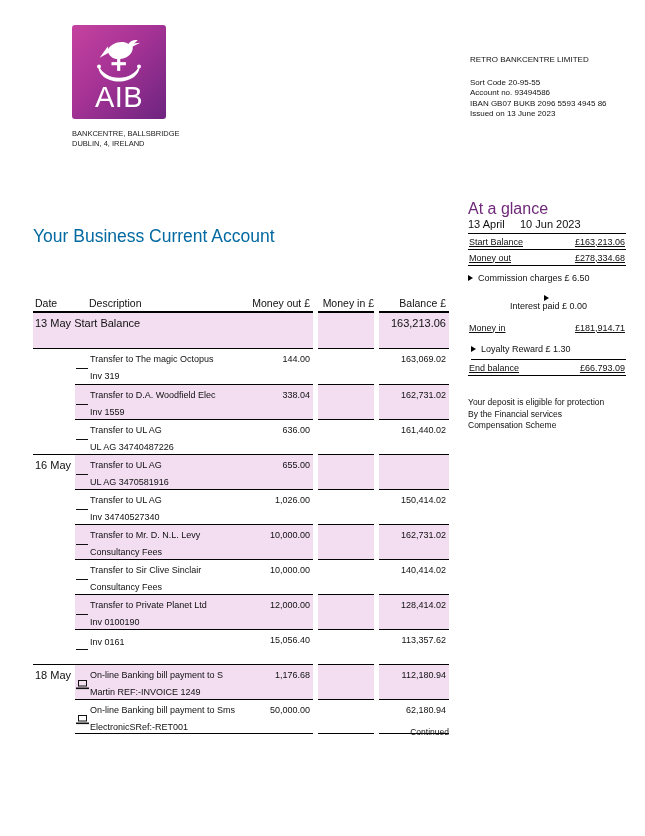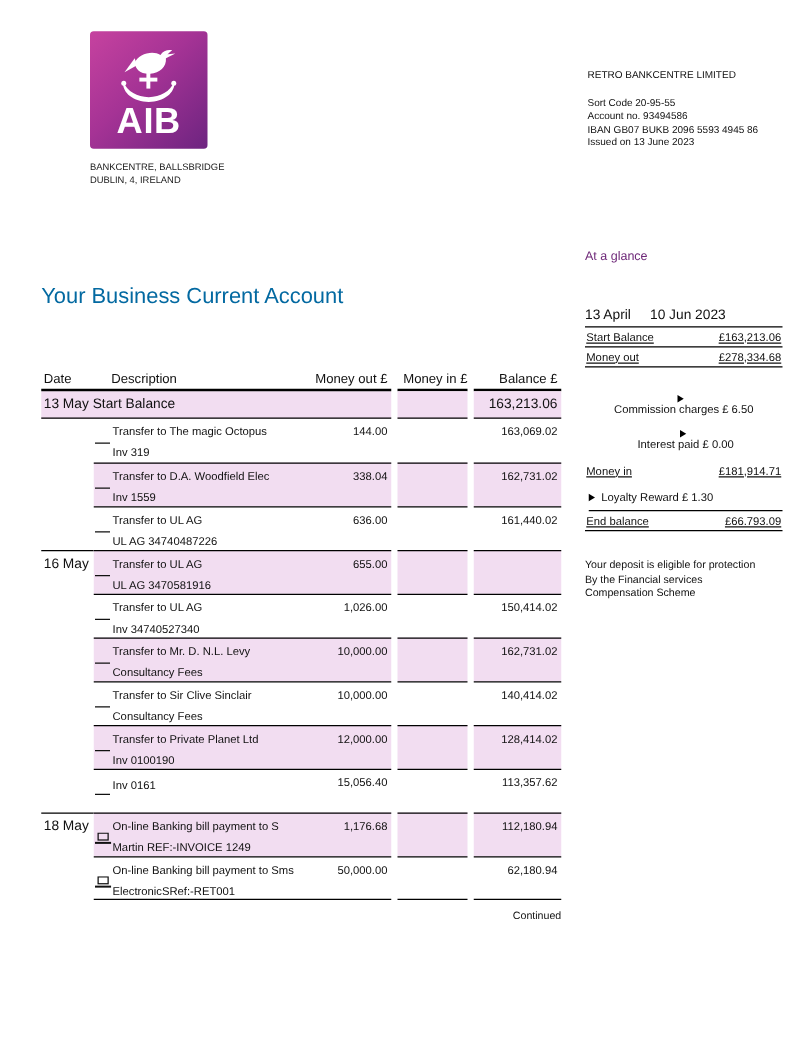--- a/index.html
+++ b/index.html
@@ -12,59 +12,59 @@
 
   
   .logo-box {
     position: absolute; left: 72px; top: 25px; width: 94px; height: 94px;
     border-radius: 3px;
     background: linear-gradient(135deg, #c6429f 0%, #a53395 45%, #6d2480 100%);
   }
   .logo-bird { position: absolute; left: 17px; top: 4px; width: 60px; height: 60px; }
   .logo-text {
     position: absolute; left: 0; right: 0; bottom: 5px; text-align: center;
-    color: #fff; font-weight: 700; font-size: 29px; letter-spacing: 0.5px;
+    color: #fff; font-weight: 400; font-size: 29px; letter-spacing: 0.5px;
   }
 
   .address { position: absolute; left: 72px; top: 129px; font-size: 7.5px; line-height: 10px; color: #1a1a1a; }
 
   
   .acct-info { position: absolute; left: 470px; top: 55px; font-size: 8px; line-height: 10.5px; }
   .acct-info .company { margin-bottom: 12px; }
 
   
   .page-title { position: absolute; left: 33px; top: 226px; font-size: 17.5px; color: #75308c; }
 
   
   .glance { position: absolute; left: 468px; top: 200px; width: 158px; }
-  .glance-title { font-size: 10px; color: #6e2878; margin-bottom: 35px; }
+  .glance-title { font-size: 16px; color: #6e2878; }
   .g-period { display: flex; font-size: 11px; padding-bottom: 3px; border-bottom: 1px solid #000; }
   .g-period .p-start { width: 52px; }
   .g-row { display: flex; justify-content: space-between; font-size: 9px; padding: 2.5px 1px; text-decoration: underline; }
   .g-line { border-bottom: 1px solid #000; }
   .g-bullet { display: flex; align-items: center; font-size: 9px; padding: 2px 0; }
   .tri { width: 0; height: 0; border-left: 5px solid #000; border-top: 3.5px solid transparent;
          border-bottom: 3.5px solid transparent; margin-right: 5px; flex: none; }
   .g-bullet.indent { margin-left: 3px; }
-  .mt4 { margin-top: 20px; flex-direction: column; } .mt7 { margin-top: 7px; } .mt8 { margin-top: 8px; flex-direction: column; }
+  .mt4 { margin-top: 5px; } .mt7 { margin-top: 7px; } .mt8 { margin-top: 8px; flex-direction: column; }
   .g-end { border-bottom: 1.5px solid #000; }
   .g-note { margin-top: 21px; font-size: 8.5px; line-height: 11.5px; }
 
   
   .stmt { position: absolute; left: 33px; top: 297px; width: 416px; }
   .t-grid { display: grid; grid-template-columns: 42px 238px 5px 56px 5px 70px; }
   .head { font-size: 10.5px; height: 16px; }
   .head .h-datedesc { grid-column: 1 / 3; position: relative; border-bottom: 2px solid #000; }
   .head .h-date { position: absolute; left: 2px; top: 0; }
   .head .h-desc { position: absolute; left: 56px; top: 0; }
   .head .h-out  { position: absolute; right: 3px; top: 0; }
   .head .h-in   { grid-column: 4; text-align: right; border-bottom: 2px solid #000; }
   .head .h-bal  { grid-column: 6; text-align: right; padding-right: 3px; border-bottom: 2px solid #000; }
 
-  .startrow { height: 22px; font-size: 11px; }
+  .startrow { height: 36px; font-size: 11px; }
   .startrow .s-label { grid-column: 1 / 3; background: var(--shade); border-bottom: 1px solid #000; padding: 4px 0 0 2px; }
   .startrow .s-in  { grid-column: 4; background: var(--shade); border-bottom: 1px solid #000; }
   .startrow .s-bal { grid-column: 6; background: var(--shade); border-bottom: 1px solid #000;
                      text-align: right; padding: 4px 3px 0 0; }
 
   .row { min-height: 35px; }
   .cell-date { grid-column: 1; font-size: 11px; padding: 4px 0 0 2px; }
   .cell-main { grid-column: 2; position: relative; font-size: 9px; }
   .cell-in   { grid-column: 4; }
   .cell-bal  { grid-column: 6; font-size: 9px; text-align: right; padding: 5px 3px 0 0; }

